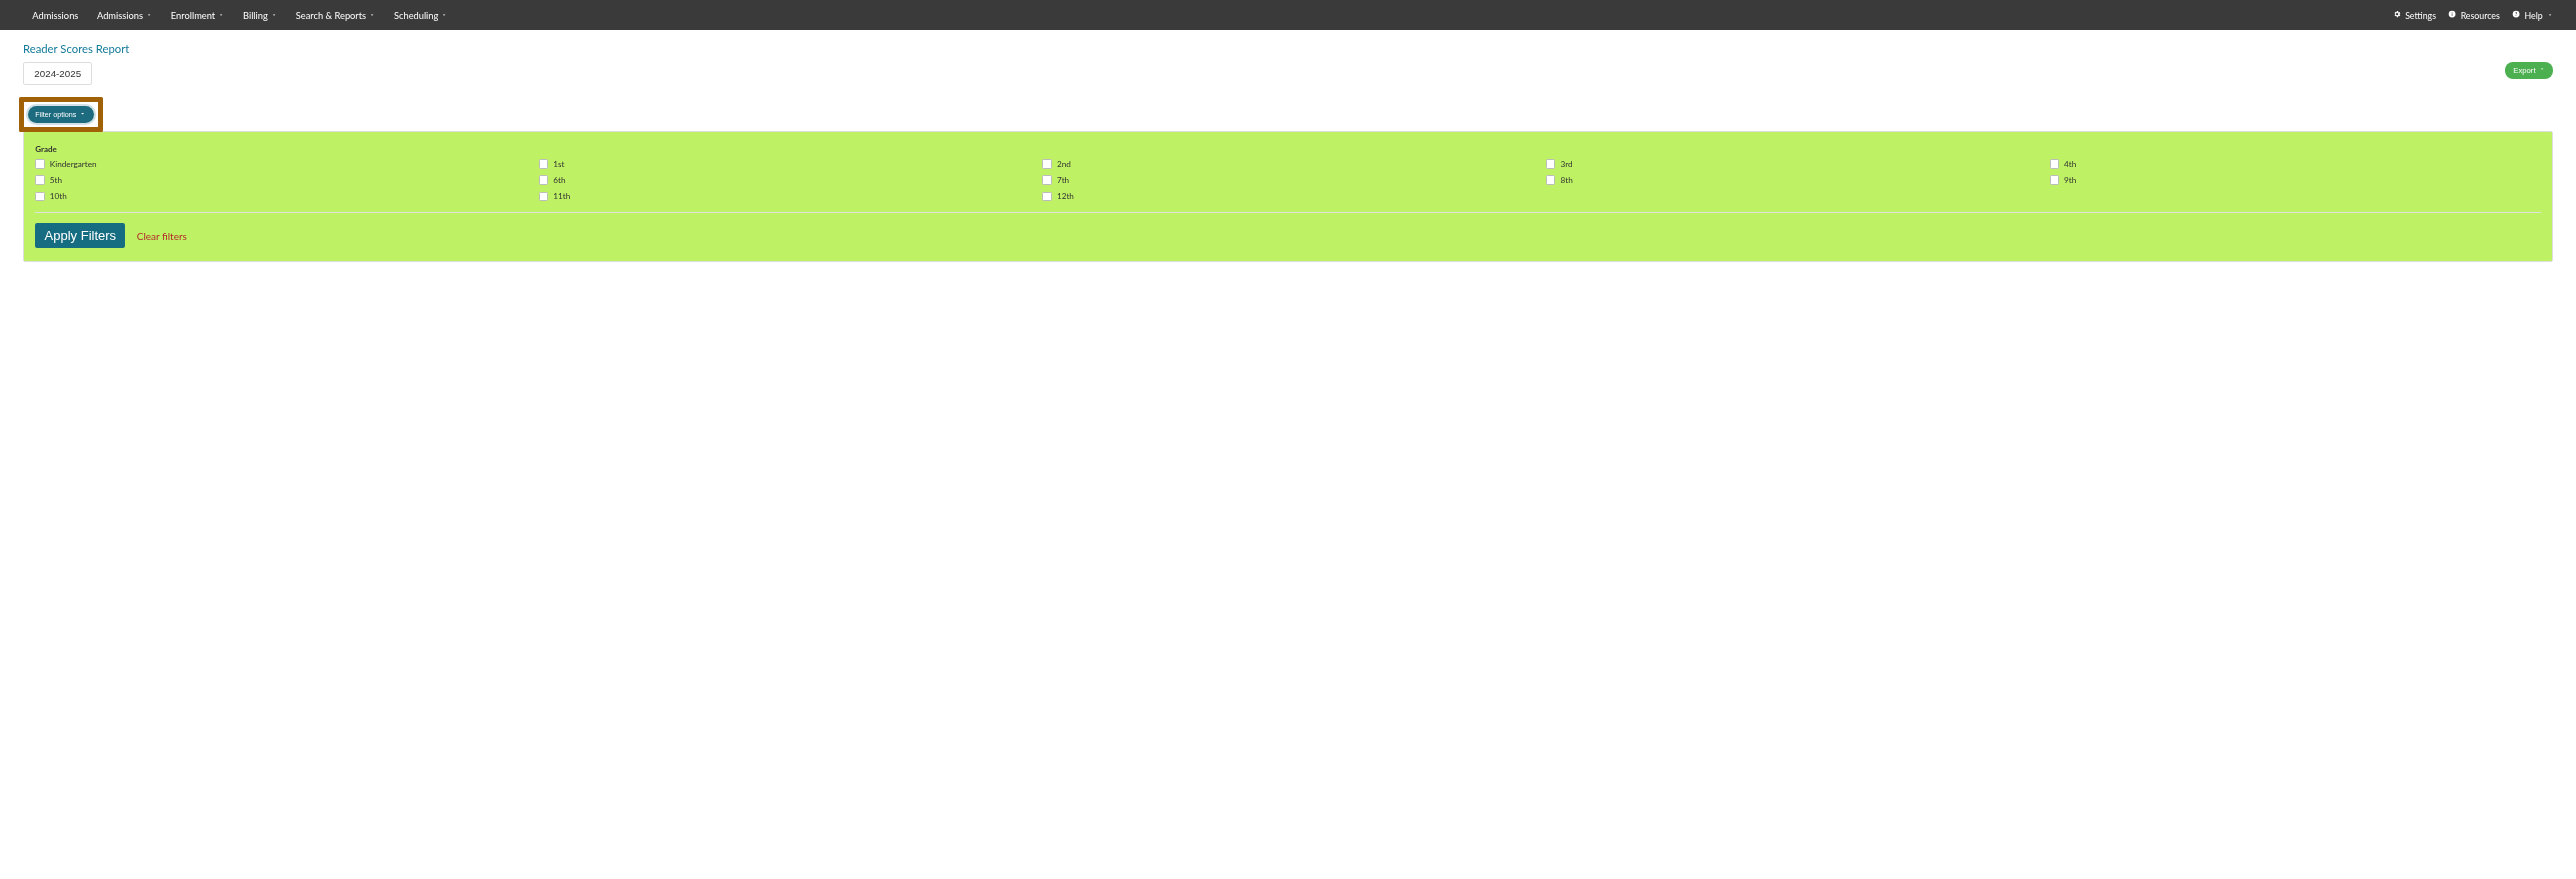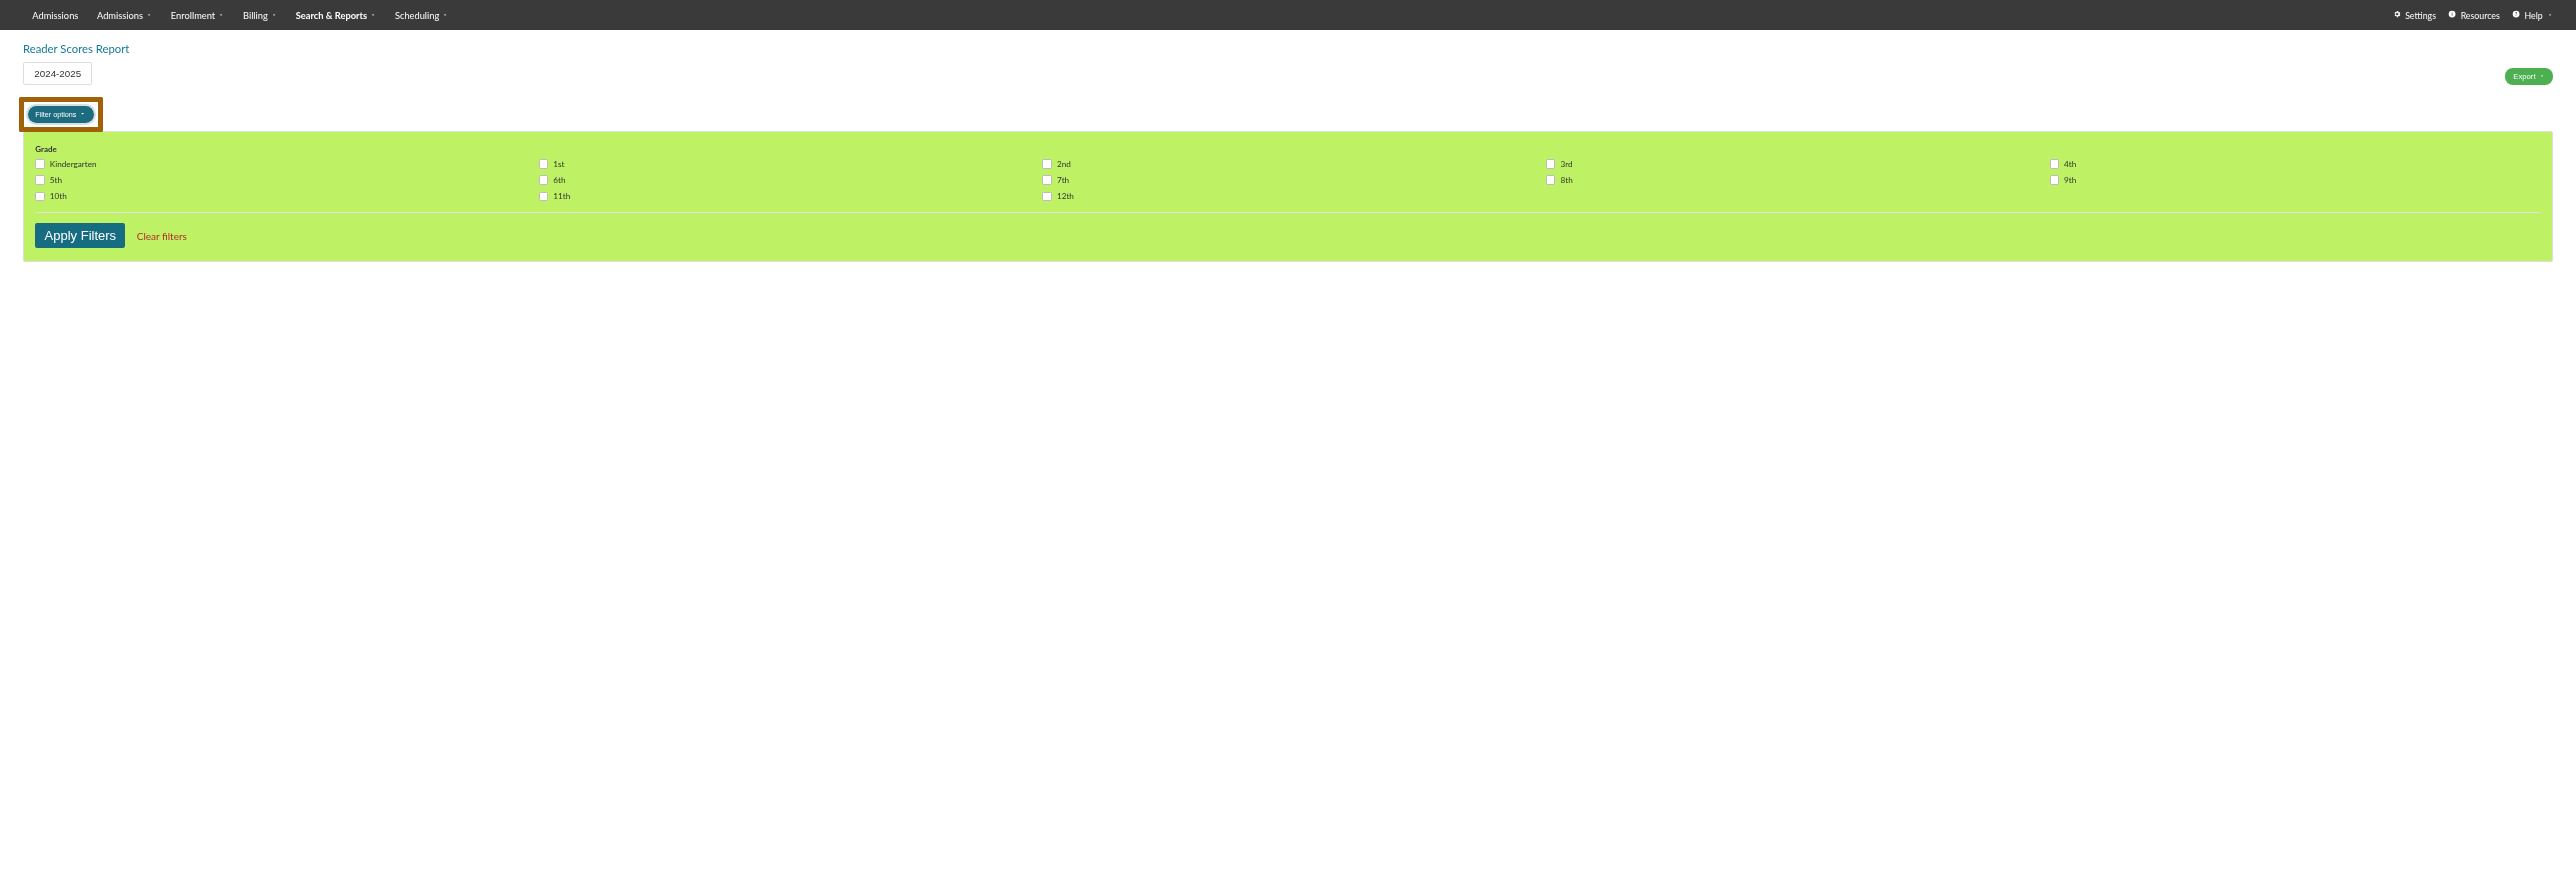--- a/index.html
+++ b/index.html
@@ -16,37 +16,37 @@
   }
   .nav-left { display: flex; align-items: center; gap: 0; }
   .nav-item {
     font-size: 9.3px;
     padding: 0 9.3px;
     display: flex;
     align-items: center;
     cursor: pointer;
     font-weight: 400;
   }
-  .nav-item.active { font-weight: 700; }
+  .nav-item.active { font-weight: 400; }
   .nav-item .chev { margin-left: 3.1px; }
   .nav-right { margin-left: auto; display: flex; align-items: center; gap: 12.4px; }
   .nav-right-item { font-size: 8.8px; display: flex; align-items: flex-start; cursor: pointer; }
   .nav-right-item .icon { margin-right: 4.1px; }
 
   svg { display: inline-block; }
 
   
   .page { padding: 12.4px 23px; }
   .page-title {
     color: #147a99;
     font-size: 11.3px;
     font-weight: 400;
     margin-bottom: 6.2px;
   }
-  .row-top { display: flex; align-items: flex-end; }
+  .row-top { display: flex; align-items: flex-start; }
   .year-select {
     border: 0.5px solid #ddd;
     border-radius: 2.1px;
     padding: 5.2px 10.3px;
     font-size: 9.8px;
     background: #fff;
     cursor: pointer;
     color: #333;
   }
   .export-btn {

